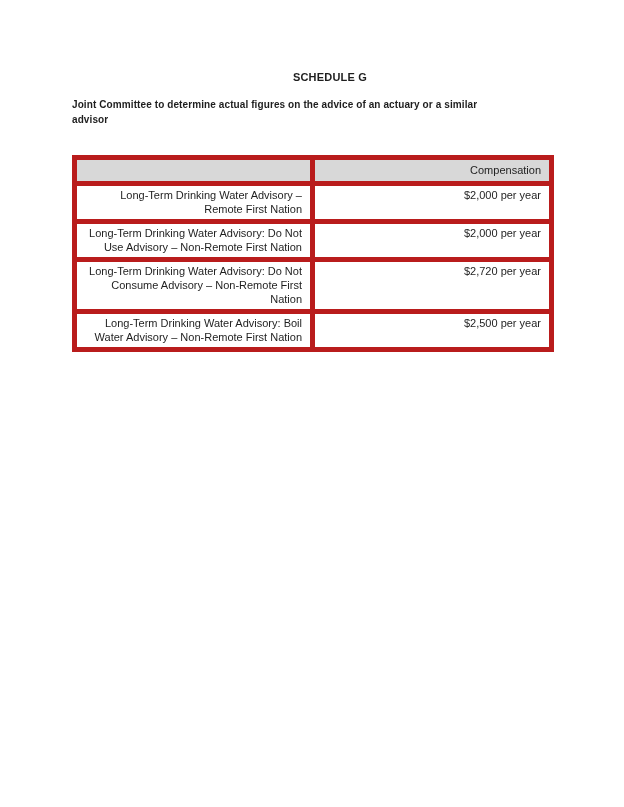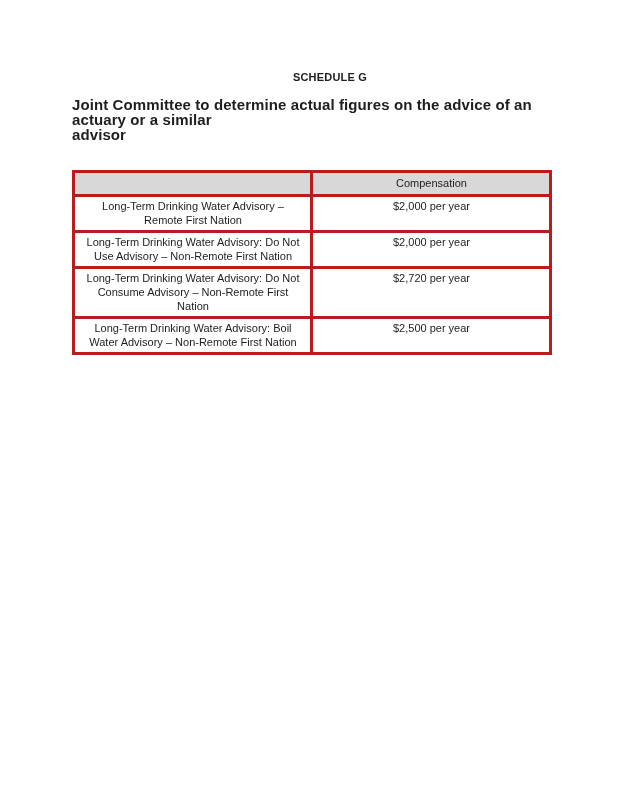--- a/index.html
+++ b/index.html
@@ -23,38 +23,38 @@
     text-align: center;
     font-weight: bold;
     font-size: 11px;
     line-height: 14px;
     letter-spacing: 0.2px;
   }
   .title    { margin: 0 0 13px 0; }
   .subtitle { margin: 0 0 17px 0; }
   .intro {
     font-weight: bold;
-    font-size: 15px;
+    font-size: 10px;
     line-height: 15px;
     margin: 0 0 28px 0;
     white-space: pre-line;
     letter-spacing: 0.1px;
   }
   table.comp-grid {
     border-collapse: collapse;
     table-layout: fixed;
     width: 477px;
   }
   .comp-grid th,
   .comp-grid td {
-    border: 3px solid #b91c1c;
+    border: 5px solid #b91c1c;
     font-size: 11px;
     line-height: 14px;
     font-weight: normal;
-    text-align: center;
+    text-align: right;
     vertical-align: top;
     padding: 2px 8px 3px 9px;
     box-sizing: border-box;
   }
   .comp-grid thead th {
     background: #d8d8d8;
     padding-top: 3px;
     padding-bottom: 4px;
   }
   .comp-grid .col-category { width: 238px; }

